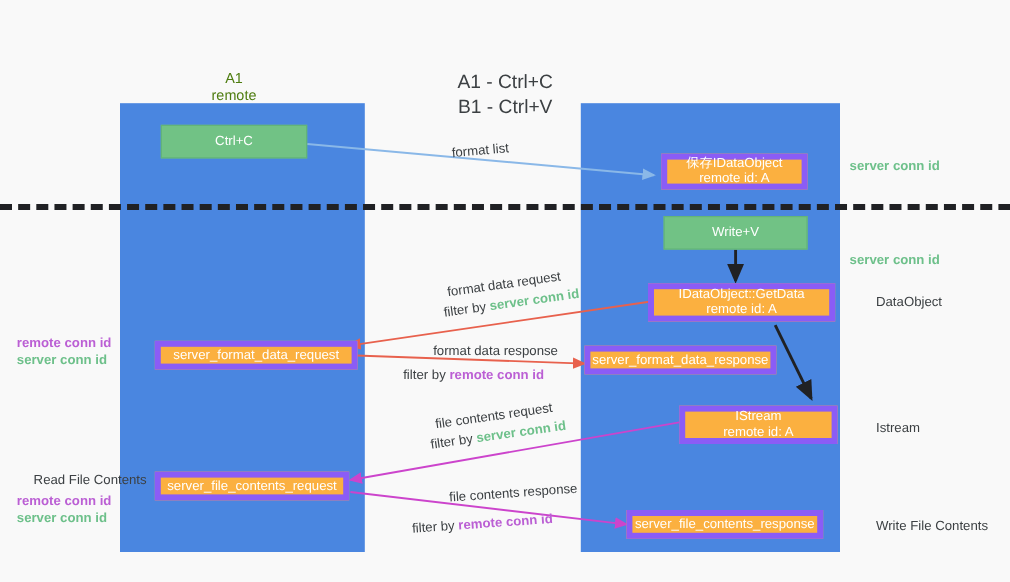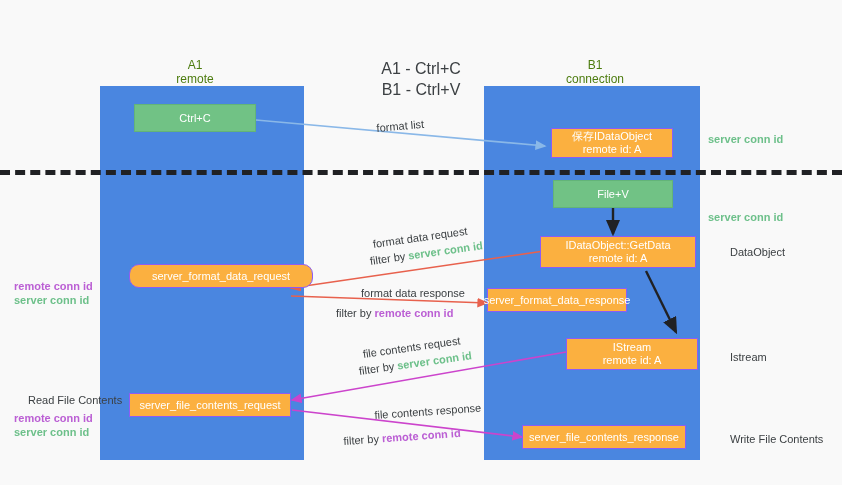--- a/index.html
+++ b/index.html
@@ -53,21 +53,21 @@
     display: flex;
     flex-direction: column;
     align-items: center;
     justify-content: center;
     text-align: center;
     color: #ffffff;
     font-size: 11px;
     line-height: 13px;
     white-space: pre-line;
   }
-  .box.orange { background: #fbb040; border: 1px solid #8b5cf6; }
+  .box.orange { background: #fbb040; border: 5px solid #8b5cf6; }
   .box.green  { background: #71c285; border: 1px solid #63b478; }
 
   
   .divider {
     position: absolute;
     left: 0;
     top: 170px;
     width: 842px;
     height: 0;
     border-top: 5px dashed #202124;
@@ -102,22 +102,20 @@
 </head>
 <body>
 
 <div id="stage">
 
   <div class="title">A1 - Ctrl+C
 B1 - Ctrl+V</div>
 
   <div class="lane-head" style="left:120px; top:58px; width:150px;">A1
 remote</div>
-  <div class="lane-head" style="left:520px; top:58px; width:150px;">B1
-connection</div>
 
   <div class="lane" style="left:100px; top:86px; width:204px; height:374px;"></div>
   <div class="lane" style="left:484px; top:86px; width:216px; height:374px;"></div>
 
   <svg class="overlay">
     <defs>
       <marker id="ah-blue" markerWidth="7" markerHeight="7" refX="6" refY="3" orient="auto">
         <path d="M0,0 L7,3 L0,6 z" fill="#8ab8e8"></path>
       </marker>
       <marker id="ah-red" markerWidth="7" markerHeight="7" refX="6" refY="3" orient="auto">
@@ -146,28 +144,28 @@
     <line x1="292" y1="410" x2="522" y2="437" stroke="#cc44cc" stroke-width="1.6" marker-end="url(#ah-mag)"></line>
   </svg>
 
   <div class="divider"></div>
 
   <div class="box green" style="left:134px; top:104px; width:122px; height:28px;">Ctrl+C</div>
 
   <div class="box orange" style="left:551px; top:128px; width:122px; height:30px;">保存IDataObject
 remote id: A</div>
 
-  <div class="box green" style="left:553px; top:180px; width:120px; height:28px;">File+V</div>
+  <div class="box green" style="left:553px; top:180px; width:120px; height:28px;">Write+V</div>
 
   <div class="box orange" style="left:540px; top:236px; width:156px; height:32px;">IDataObject::GetData
 remote id: A</div>
 
-  <div class="box orange" style="left:129px; top:264px; width:184px; height:24px;border-radius:10px;">server_format_data_request</div>
-
-  <div class="box orange" style="left:487px; top:288px; width:140px; height:24px;">server_format_data_response</div>
+  <div class="box orange" style="left:129px; top:284px; width:169px; height:24px;">server_format_data_request</div>
+
+  <div class="box orange" style="left:487px; top:288px; width:160px; height:24px;">server_format_data_response</div>
 
   <div class="box orange" style="left:566px; top:338px; width:132px; height:32px;">IStream
 remote id: A</div>
 
   <div class="box orange" style="left:522px; top:425px; width:164px; height:24px;">server_file_contents_response</div>
 
   <div class="box orange" style="left:129px; top:393px; width:162px; height:24px;">server_file_contents_request</div>
 
   <div class="rot" style="left:376px; top:122px; transform:rotate(-5deg);">format list</div>
 

